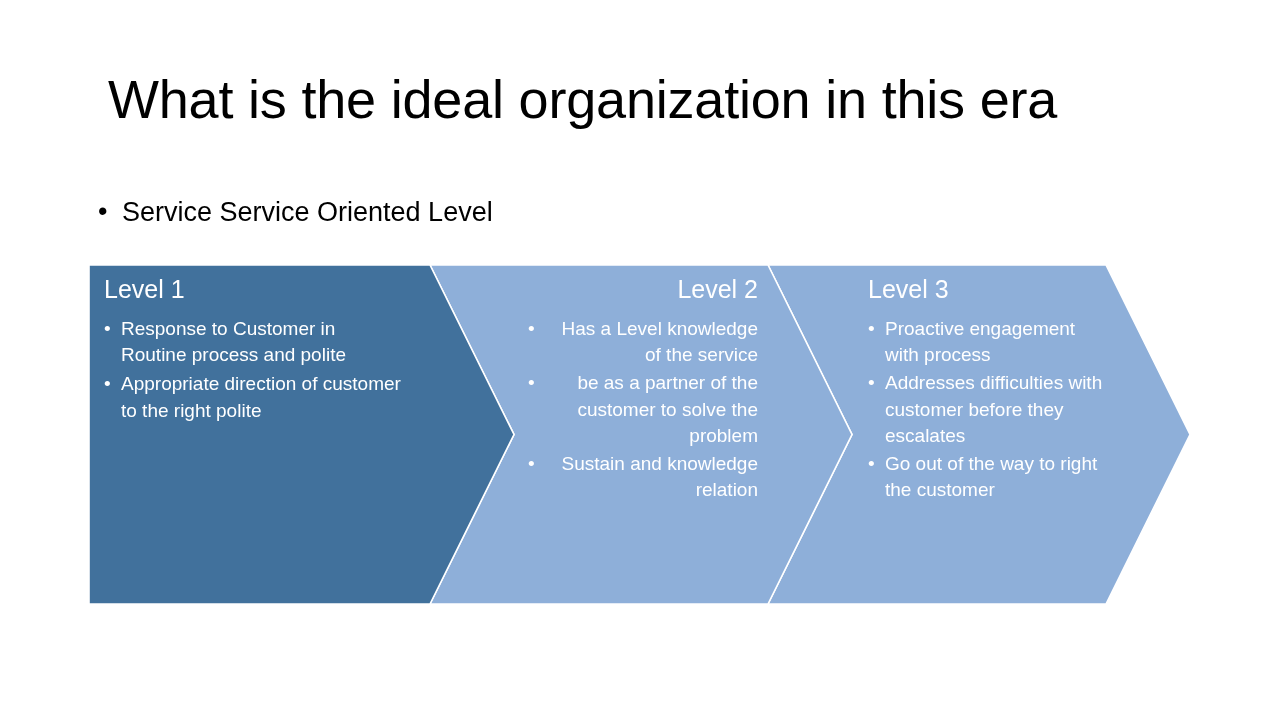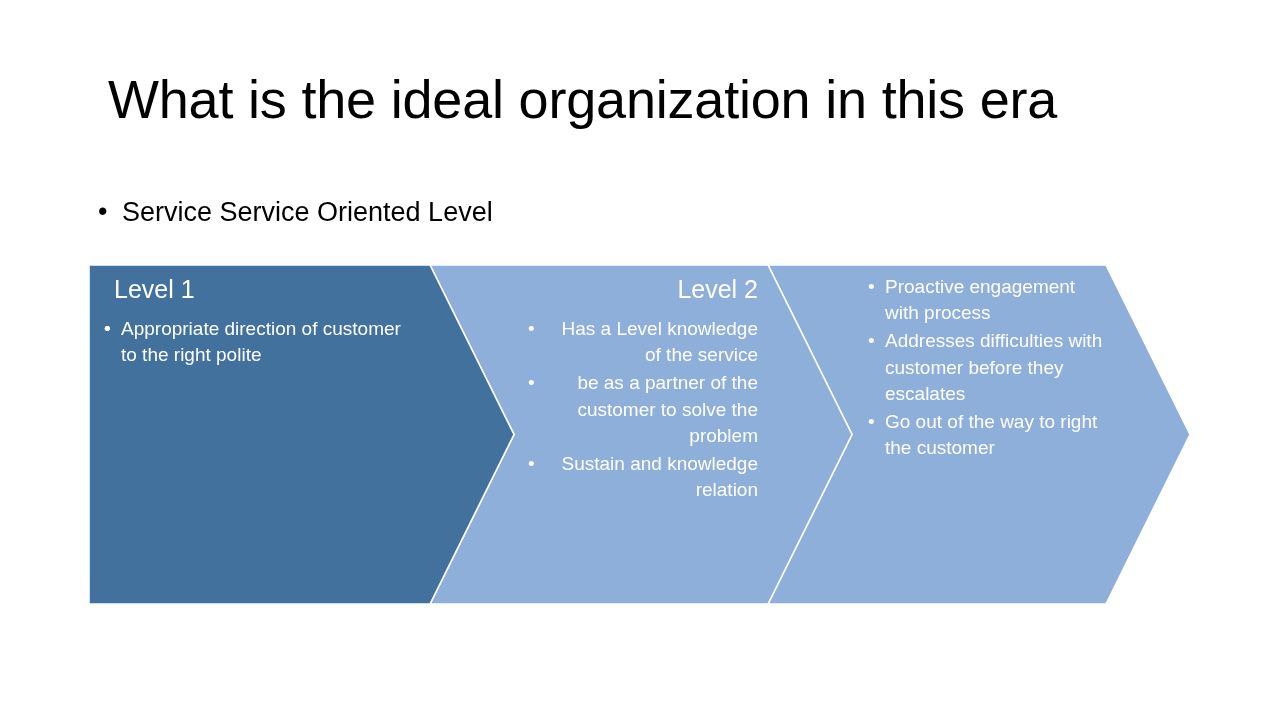--- a/index.html
+++ b/index.html
@@ -78,21 +78,21 @@
   
   .chev-text {
     position: absolute;
     color: #ffffff;
   }
   .chev-heading {
     font-size: 25px;
     line-height: 1.2;
     font-weight: 400;
     color: #ffffff;
-    margin: 0 0 12px 10px;
+    margin: 0 0 12px 0;
   }
   .chev-list {
     margin: 0;
     padding: 0;
     list-style: none;
   }
   .chev-list li {
     position: relative;
     padding-left: 17px;
     font-size: 19px;
@@ -138,20 +138,21 @@
 
       <polygon points="89,265 430,265 514,434.5 430,604 89,604" fill="#41719C" stroke="#ffffff" stroke-width="1.6" stroke-linejoin="miter"></polygon>
     </svg>
   </div>
 
   <div id="chev-text-1" class="chev-text">
     <div class="chev-heading">Level 1</div>
     <ul class="chev-list">
       <li>
         <span class="chev-bullet-mark">•</span>
+        <span>Response to Customer in Routine process and polite</span>
       </li>
       <li>
         <span class="chev-bullet-mark">•</span>
         <span>Appropriate direction of customer to the right polite</span>
       </li>
     </ul>
   </div>
 
   <div id="chev-text-2" class="chev-text">
     <div class="chev-heading">Level 2</div>
@@ -165,20 +166,21 @@
         <span>be as a partner of the customer to solve the problem</span>
       </li>
       <li>
         <span class="chev-bullet-mark">•</span>
         <span>Sustain and knowledge relation</span>
       </li>
     </ul>
   </div>
 
   <div id="chev-text-3" class="chev-text">
+    <div class="chev-heading">Level 3</div>
     <ul class="chev-list">
       <li>
         <span class="chev-bullet-mark">•</span>
         <span>Proactive engagement with process</span>
       </li>
       <li>
         <span class="chev-bullet-mark">•</span>
         <span>Addresses difficulties with customer before they escalates</span>
       </li>
       <li>

